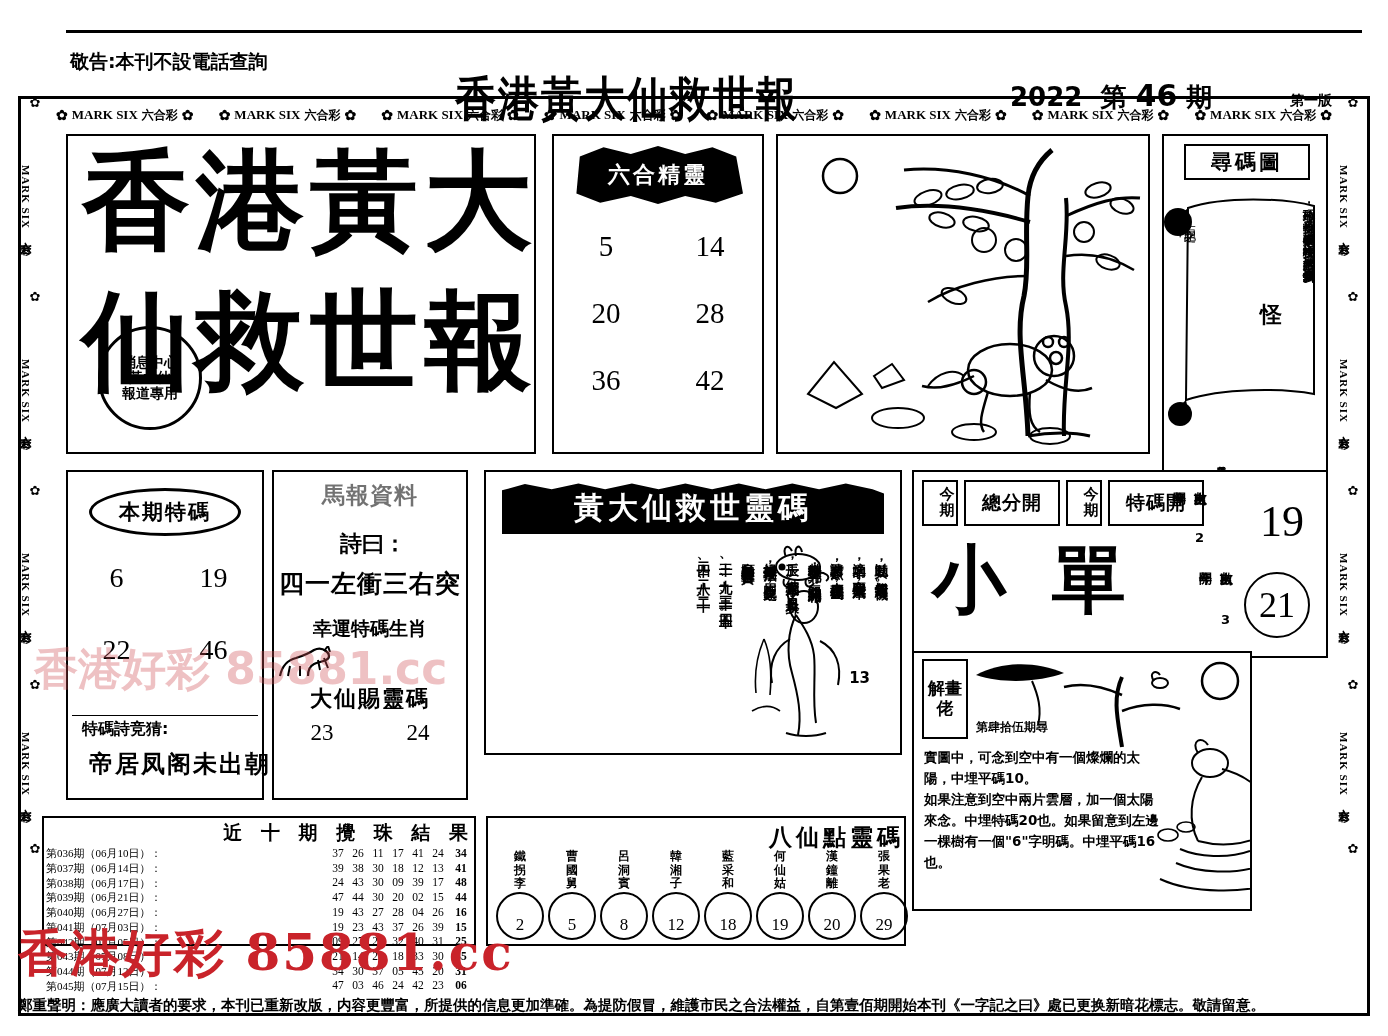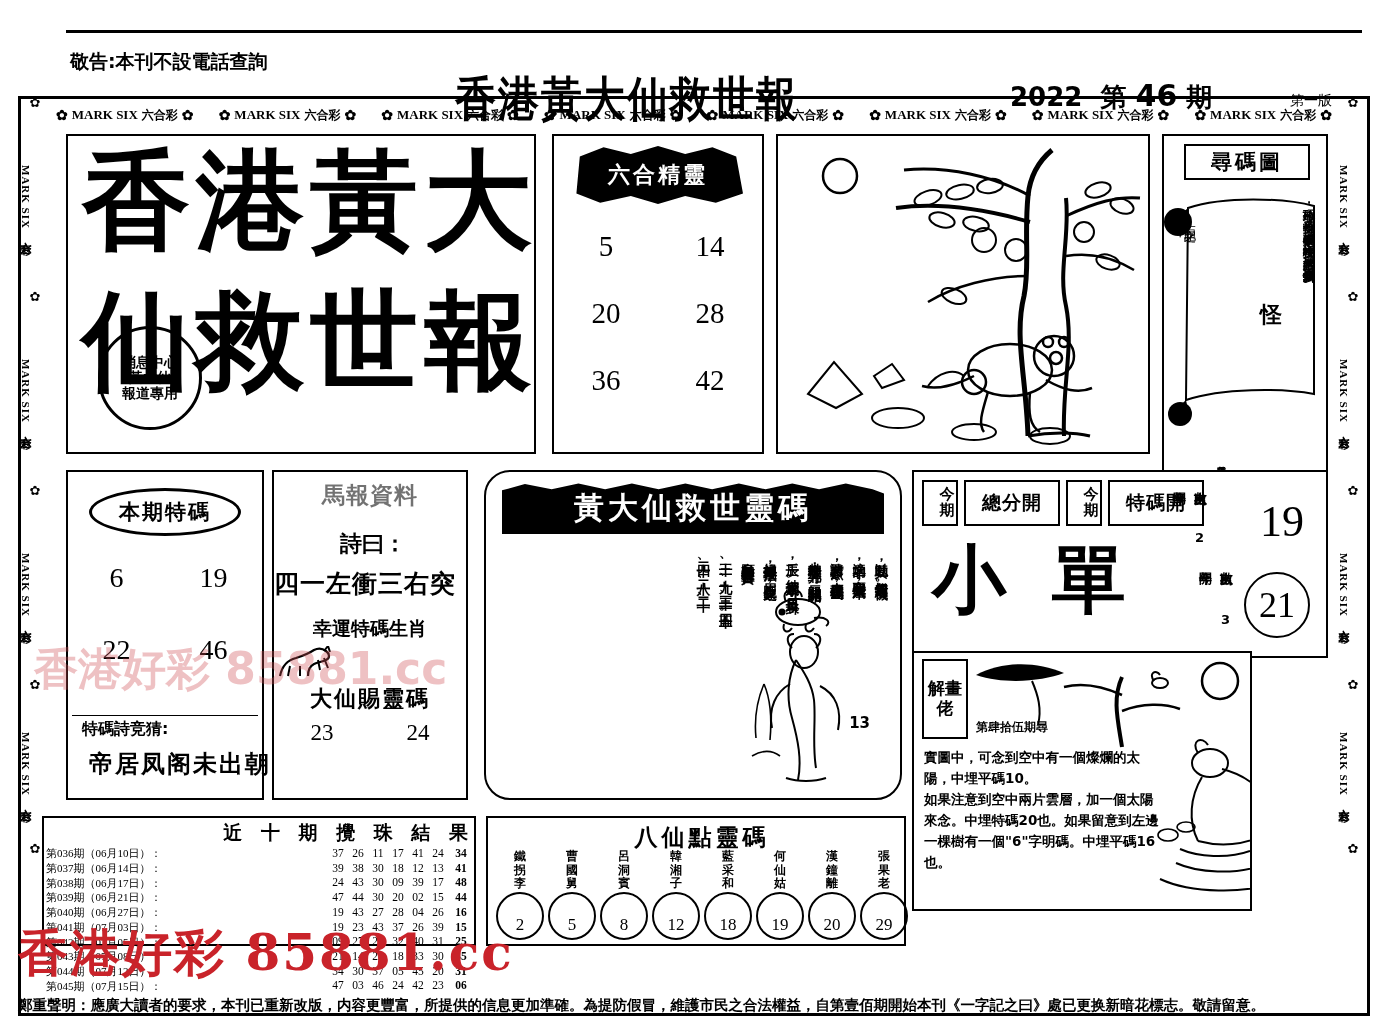--- a/index.html
+++ b/index.html
@@ -30,21 +30,21 @@
     white-space: nowrap;
     transform: scaleY(1.15);
   }
   .masthead .issue {
     position: absolute; left: 1010px; top: 44px;
     font-size: 26px; font-weight: bold; white-space: nowrap;
   }
   .masthead .issue .num { font-size: 30px; }
   .masthead .edition {
     position: absolute; left: 1290px; top: 58px;
-    font-size: 14px; font-weight: normal; white-space: nowrap;
+    font-size: 14px; font-weight: bold; white-space: nowrap;
   }
   .rule-top { position: absolute; left: 66px; top: 30px; width: 1296px; height: 3px; background: #000; }
 
   
   .frame {
     position: absolute; left: 18px; top: 96px; width: 1352px; height: 920px;
     border: 3px solid #000;
   }
 
   
@@ -152,33 +152,33 @@
   }
   .divline { position: absolute; left: 4px; right: 4px; border-top: 1px solid #000; }
 
   #poemBox { left: 272px; top: 470px; width: 196px; height: 330px; }
   .poem-head {
     margin-top: 8px; text-align: center; font-size: 23px; font-weight: bold;
     letter-spacing: 1px; opacity: .55; font-family: "DejaVu Serif", serif;
   }
   .poem-shi { margin-top: 18px; padding-left: 6px; font-size: 22px; font-weight: bold; text-align: center; }
   .poem-line {
-    margin-top: 8px; text-align: left; font-size: 25px; font-weight: bold;
+    margin-top: 8px; text-align: center; font-size: 25px; font-weight: bold;
     letter-spacing: 1px; font-family: "DejaVu Serif", serif;
   }
   .poem-zodiac { margin-top: 16px; text-align: center; font-size: 19px; font-weight: bold; }
   .horse { text-align: center; font-size: 30px; line-height: 1.1; margin-top: 4px; }
   .poem-gift { margin-top: 4px; text-align: center; font-size: 22px; font-weight: bold; letter-spacing: 2px; }
   .poem-nums {
     margin-top: 6px; display: grid; grid-template-columns: 1fr 1fr;
     text-align: center; font-size: 23px; font-family: "Liberation Serif", serif;
   }
 
   
-  #oracleBox { left: 484px; top: 470px; width: 418px; height: 330px; border-radius: 26px; }
+  #oracleBox { left: 484px; top: 470px; width: 418px; height: 285px; }
   .oracle-banner {
     margin: 10px auto 0; width: 382px; height: 52px; background: #000; color: #fff;
     display: flex; align-items: center; justify-content: center;
     font-size: 30px; font-weight: bold; letter-spacing: 4px;
     font-family: "DejaVu Serif", serif;
     clip-path: polygon(0 16%, 6% 4%, 13% 14%, 20% 3%, 27% 14%, 34% 3%, 41% 14%, 48% 3%, 55% 14%, 62% 3%, 69% 14%, 76% 3%, 83% 14%, 90% 3%, 97% 14%, 100% 22%, 100% 100%, 0 100%);
   }
   .oracle-cols {
     position: absolute; left: 8px; top: 80px; right: 8px; bottom: 8px;
     display: flex; flex-direction: row-reverse; justify-content: flex-start; gap: 2px;
@@ -244,21 +244,21 @@
   }
   table.res { width: 100%; border-collapse: collapse; font-size: 11.5px; font-family: "Liberation Serif", serif; }
   table.res td { padding: 0 2px; white-space: nowrap; line-height: 1.28; }
   table.res td.label { font-size: 11px; }
   table.res td.n { text-align: center; width: 20px; }
   table.res td.sp { text-align: center; width: 26px; font-weight: bold; }
 
   
   #baxianBox { left: 486px; top: 816px; width: 420px; height: 130px; }
   .bx-title {
-    text-align: center; font-size: 23px; font-weight: bold; letter-spacing: 4px;
+    text-align: right; font-size: 23px; font-weight: bold; letter-spacing: 4px;
     margin-top: 4px; font-family: "DejaVu Serif", serif; padding-left: 12px;
   }
   .bx-row { position: absolute; left: 8px; top: 42px; display: flex; gap: 4px; }
   .bx-cell { width: 48px; }
   .bx-cap {
     height: 30px; font-size: 12px; font-weight: bold; text-align: center;
     line-height: 1.1; display: flex; align-items: flex-end; justify-content: center;
   }
   .bx-cap span { writing-mode: horizontal-tb; }
   .bx-pill {

